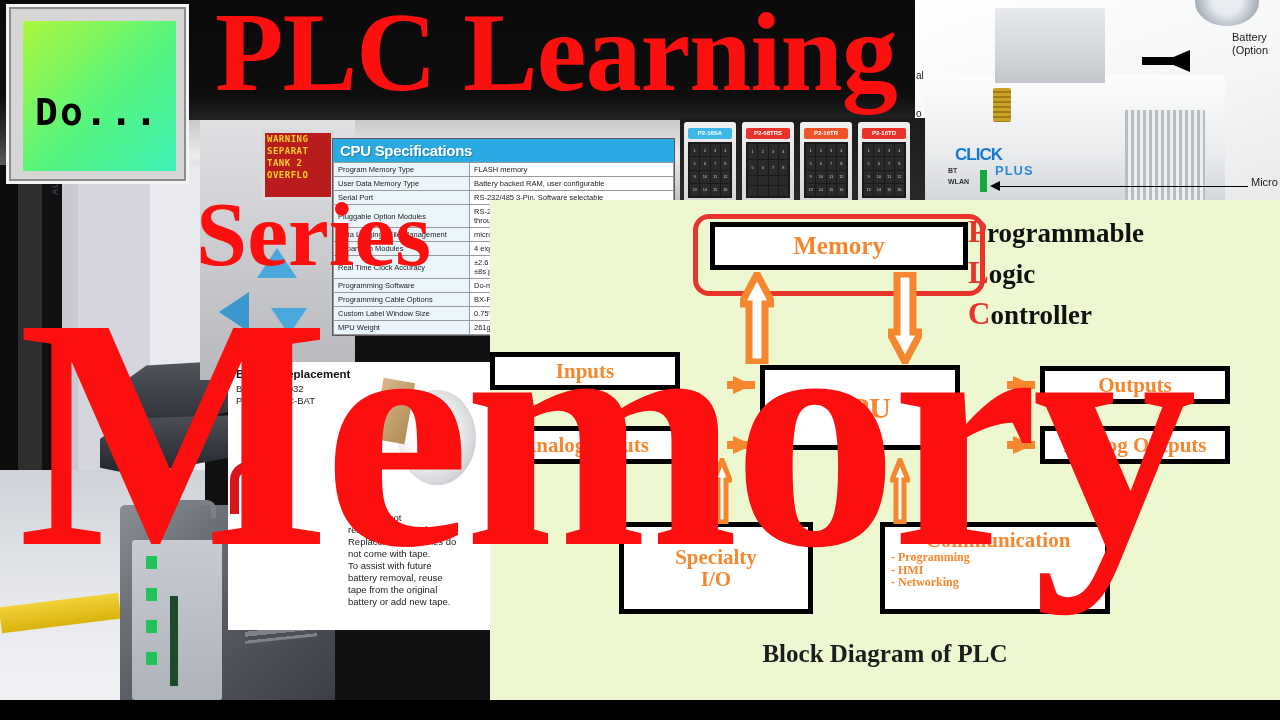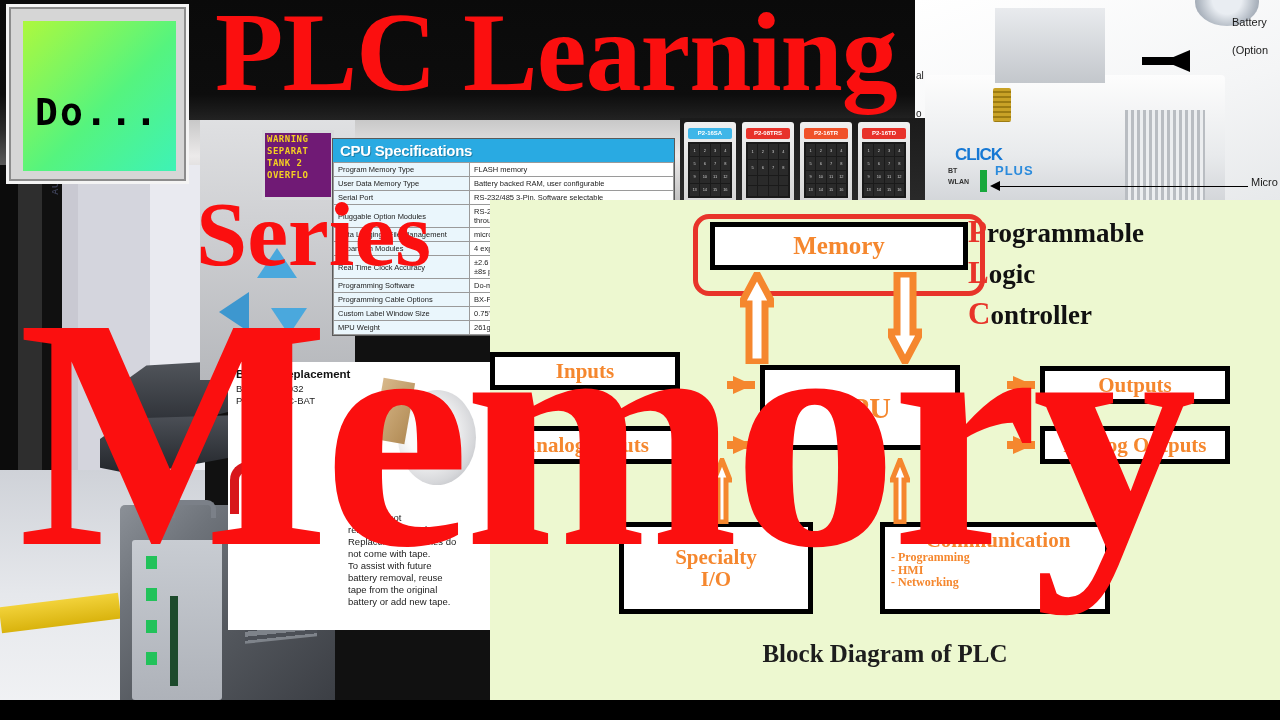--- a/index.html
+++ b/index.html
@@ -79,21 +79,21 @@
   }
   .led { position:absolute; width:11px; height:13px; background:#22c25a; }
 
   
   .hmi-housing {
     position:absolute; left:200px; top:120px; width:155px; height:260px;
     background:linear-gradient(180deg,#dfe0e2,#cfd0d3 40%,#b6b8bc);
   }
   .hmi-warning {
     position:absolute; left:262px; top:130px; width:72px; height:70px;
-    background:#701a75; border:3px solid #d8d9db; overflow:hidden;
+    background:#b91c1c; border:3px solid #d8d9db; overflow:hidden;
   }
   .hmi-warning span {
     display:block; color:#f4d021; font-family:"DejaVu Sans Mono",monospace;
     font-size:9px; line-height:12px; letter-spacing:.5px; padding-left:2px;
     font-weight:bold;
   }
   .blue-arrows { position:absolute; left:215px; top:240px; width:140px; height:130px; }
   .blue-tri { position:absolute; width:0; height:0; }
 
   
@@ -394,21 +394,21 @@
     <div class="click-vents"></div>
     <div class="brass"></div>
     <div class="click-logo">CLICK</div>
     <div class="click-plus">PLUS</div>
     <div style="position:absolute;left:948px;top:167px;font-size:7px;color:#333;font-weight:bold;">BT</div>
     <div style="position:absolute;left:948px;top:178px;font-size:7px;color:#333;font-weight:bold;">WLAN</div>
     <div style="position:absolute;left:980px;top:170px;width:7px;height:22px;background:#17a83c;"></div>
 
     <div class="battery-disc"></div>
     <div class="arrow-black-lg"></div>
-    <div class="lbl-right" style="left:1232px;top:16px;">Battery</div>
+    <div class="lbl-right" style="left:1232px;top:31px;">Battery</div>
     <div class="lbl-right" style="left:1232px;top:44px;">(Option</div>
     <div class="lbl-right" style="left:1251px;top:176px;">Micro</div>
     <div class="thin-line" style="left:1000px;top:186px;width:248px;"></div>
     <div class="small-arrow" style="left:990px;top:181px;border-right:10px solid #000;"></div>
     <div class="lbl-right" style="left:916px;top:70px;font-size:10px;">al</div>
     <div class="lbl-right" style="left:916px;top:108px;font-size:10px;">o</div>
   </div>
 
   <div class="spec">
     <div class="spec-hdr">CPU Specifications</div>

